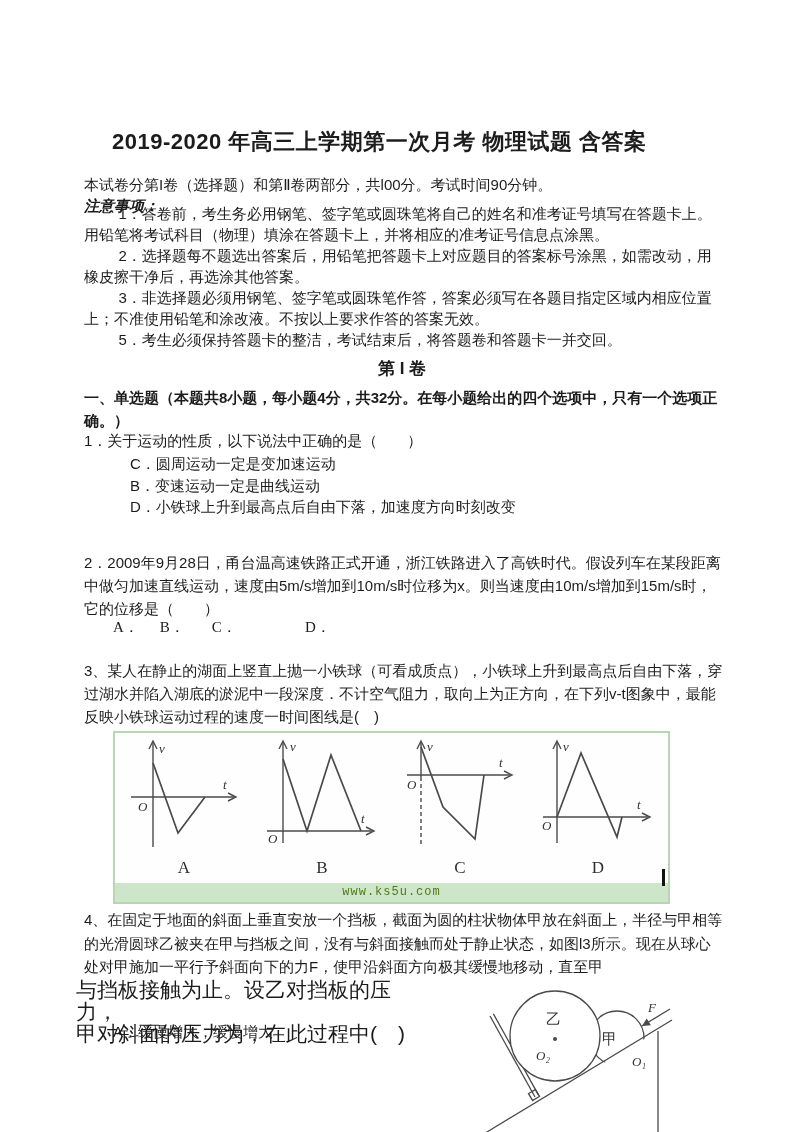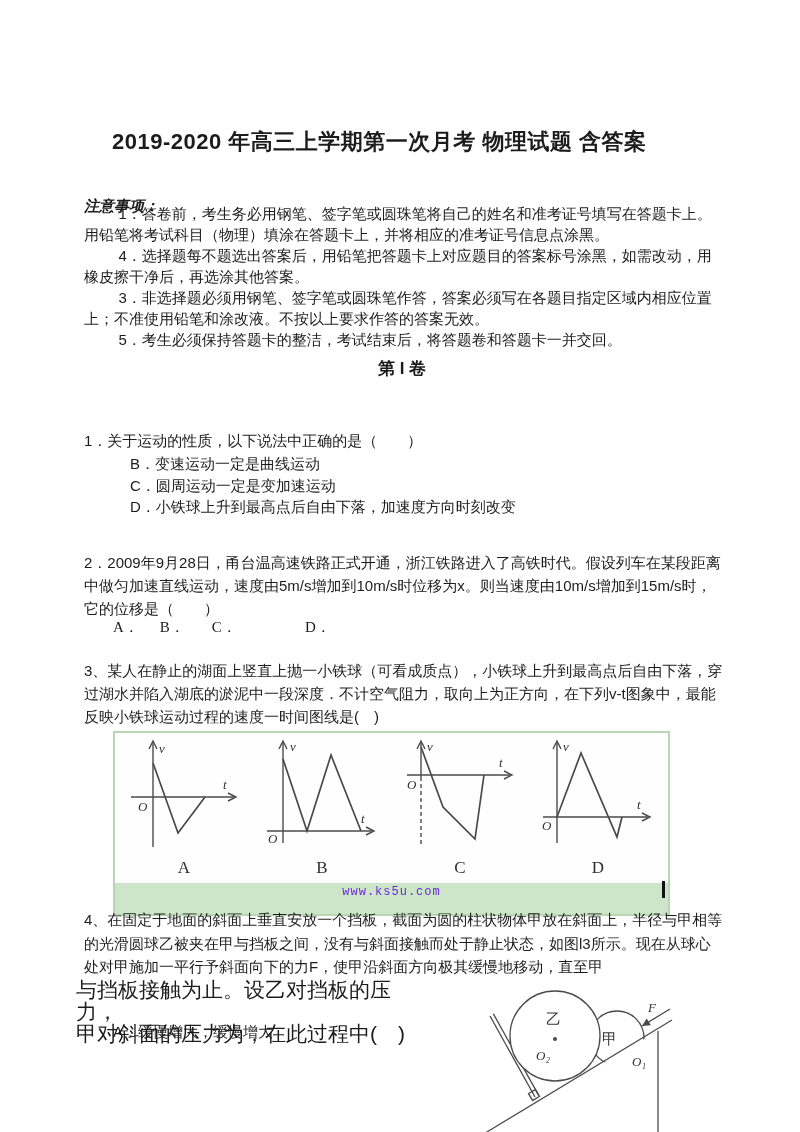--- a/index.html
+++ b/index.html
@@ -26,23 +26,23 @@
   .q3-stem { left:84px; top:639px; width:640px; font-size:15px; line-height:23px; }
 
   .fig3 { left:113px; top:711px; width:553px; border:2px solid #b9d6b2; background:#fdfefd; }
   .fig3-row { display:flex; }
   .fig3-cell { width:138px; }
   .fig3-cell .glabel {
     text-align:center; font-family:"Liberation Serif", serif;
     font-size:17px; color:#2e2e2e; height:26px; line-height:22px;
   }
   .band {
-    height:31px; background:#cde5c9; text-align:center;
+    height:19px; background:#cde5c9; text-align:center;
     font-family:"Liberation Mono", monospace; font-size:12px; line-height:19px;
-    color:#6d28d9; letter-spacing:1px;
+    color:#4d7c0f; letter-spacing:1px;
   }
   .cursor { position:absolute; right:3px; bottom:16px; width:3px; height:17px; background:#121212; }
 
   .q4-stem1 { left:84px; top:888px; width:640px; font-size:15px; line-height:23.5px; }
   .q4-stem2 { left:76px; top:959px; width:352px; font-size:21px; line-height:22px; white-space:pre-line; }
   .q4-optA { left:113px; top:1003px; font-size:15px; }
   .fig4 { left:430px; top:956px; }
 
   svg .axis, svg .curve, svg .line { stroke:#4a4a4a; fill:none; }
   svg .axis { stroke-width:1.4; }
@@ -55,37 +55,39 @@
   }
   svg text.cjk { font-style:normal; font-size:15px; font-family:"Liberation Sans", sans-serif; }
 </style>
 </head>
 <body>
 
 <div class="page">
 
   <h1 class="abs title">2019-2020 年高三上学期第一次月考 物理试题 含答案</h1>
 
+  <p class="abs intro">本试卷分第I卷（选择题）和第Ⅱ卷两部分，共l00分。考试时间90分钟。</p>
 
   <p class="abs notice-head">注意事项：</p>
 
   <div class="abs notices">
     <p>1．答卷前，考生务必用钢笔、签字笔或圆珠笔将自己的姓名和准考证号填写在答题卡上。用铅笔将考试科目（物理）填涂在答题卡上，并将相应的准考证号信息点涂黑。</p>
-    <p>4．选择题每不题选出答案后，用铅笔把答题卡上对应题目的答案标号涂黑，如需改动，用橡皮擦干净后，再选涂其他答案。</p>
+    <p>2．选择题每不题选出答案后，用铅笔把答题卡上对应题目的答案标号涂黑，如需改动，用橡皮擦干净后，再选涂其他答案。</p>
     <p>3．非选择题必须用钢笔、签字笔或圆珠笔作答，答案必须写在各题目指定区域内相应位置上；不准使用铅笔和涂改液。不按以上要求作答的答案无效。</p>
     <p>5．考生必须保持答题卡的整洁，考试结束后，将答题卷和答题卡一并交回。</p>
   </div>
 
   <div class="abs part1-header">第 I 卷</div>
 
+  <div class="abs sec1-heading">一、单选题（本题共8小题，每小题4分，共32分。在每小题给出的四个选项中，只有一个选项正确。）</div>
 
   <div class="abs q1-stem">1．关于运动的性质，以下说法中正确的是（　　）</div>
   <div class="abs q1-options">
+    <p>C．圆周运动一定是变加速运动</p>
     <p>B．变速运动一定是曲线运动</p>
-    <p>C．圆周运动一定是变加速运动</p>
     <p>D．小铁球上升到最高点后自由下落，加速度方向时刻改变</p>
   </div>
 
   <div class="abs q2-stem">2．2009年9月28日，甬台温高速铁路正式开通，浙江铁路进入了高铁时代。假设列车在某段距离中做匀加速直线运动，速度由5m/s增加到10m/s时位移为x。则当速度由10m/s增加到15m/s时，它的位移是（　　）</div>
   <div class="abs q2-options">
     <span>A．</span><span class="ob">B．</span><span class="oc">C．</span><span class="od">D．</span>
   </div>
 
   <div class="abs q3-stem">3、某人在静止的湖面上竖直上抛一小铁球（可看成质点），小铁球上升到最高点后自由下落，穿过湖水并陷入湖底的淤泥中一段深度．不计空气阻力，取向上为正方向，在下列v-t图象中，最能反映小铁球运动过程的速度一时间图线是(　)</div>
 

